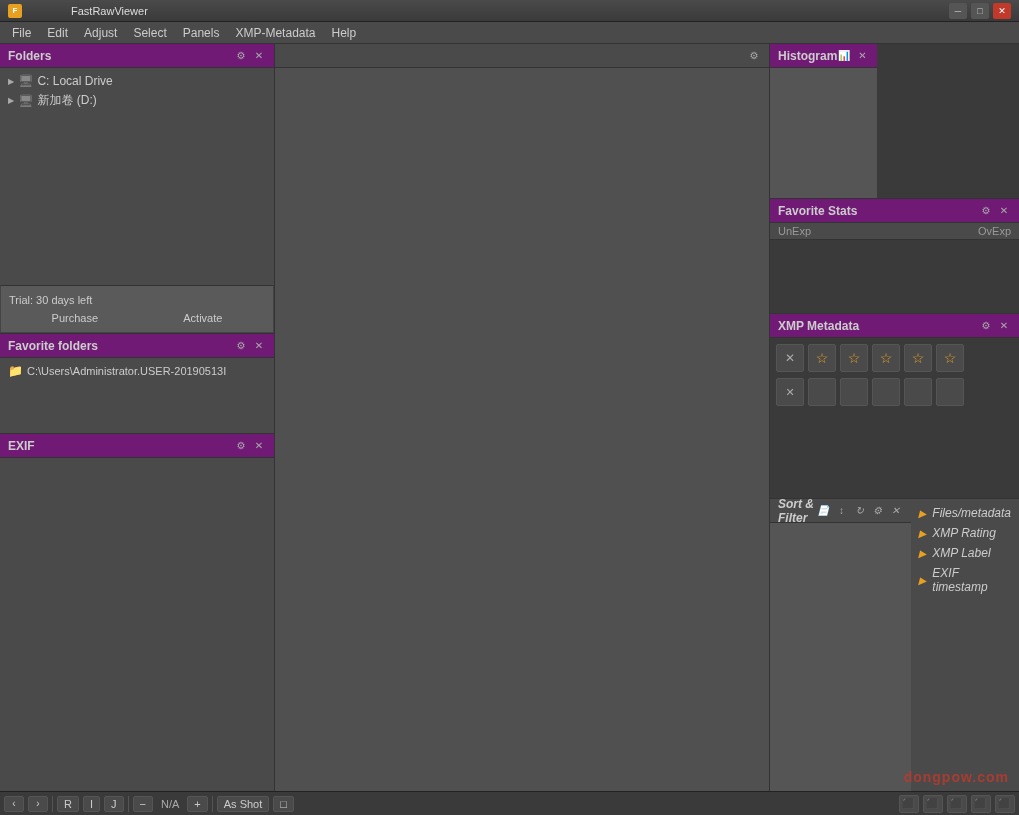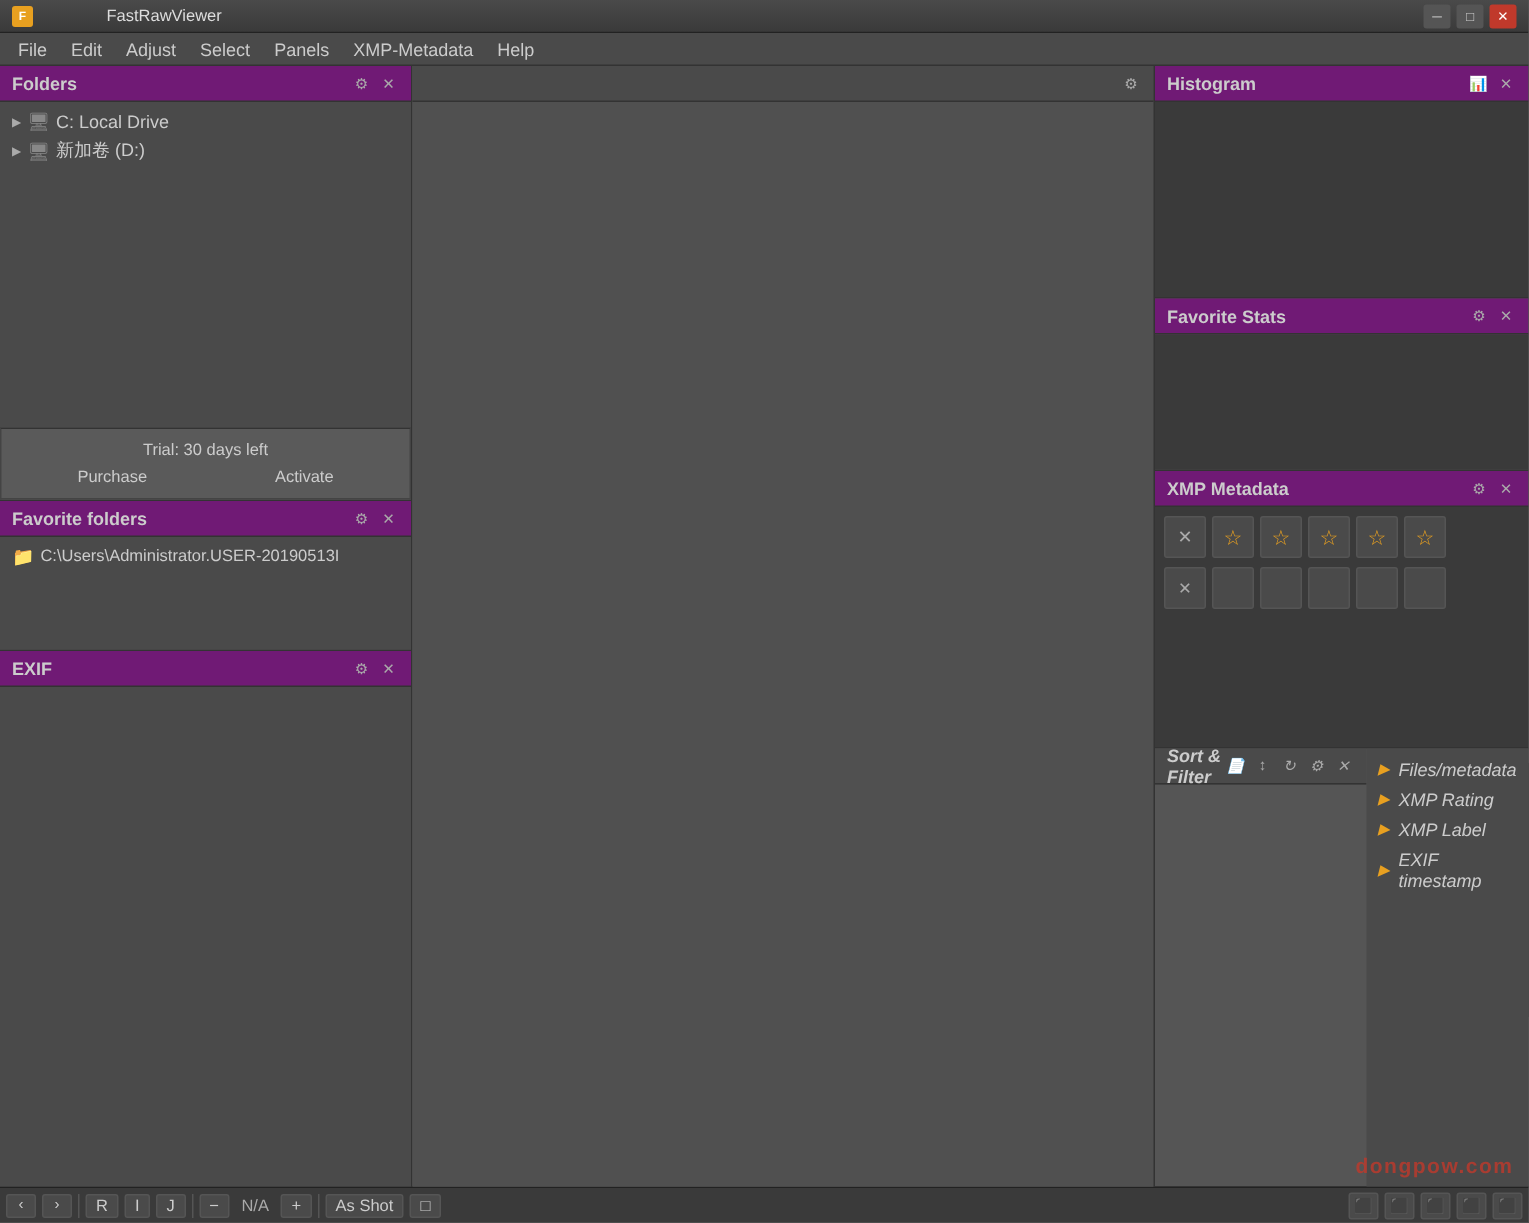--- a/index.html
+++ b/index.html
@@ -135,21 +135,21 @@
       font-size: 8px; color: #aaa;
     }
     .drive-icon { color: #888; }
     .hdd-icon { color: #888; }
 
     
     .trial-notice {
       background: #5a5a5a;
       border: 1px solid #444;
       padding: 8px;
-      text-align: center;
+      text-align: left;
       border-top: 1px solid #333;
     }
     .trial-text {
       color: #ccc;
       font-size: 11px;
       margin-bottom: 6px;
     }
     .trial-links {
       display: flex;
       justify-content: space-around;
@@ -222,21 +222,21 @@
       display: flex;
       flex-direction: column;
       border-left: 1px solid #333;
       flex-shrink: 0;
     }
 
     
     .histogram-panel {
       height: 155px;
       display: flex;
-      flex-direction: column;
+      flex-direction: row;
       border-bottom: 1px solid #333;
     }
     .histogram-content {
       flex: 1;
       background: #3a3a3a;
     }
 
     
     .exposure-panel {
       height: 115px;
@@ -504,20 +504,24 @@
       <div class="histogram-content"></div>
     </div>
 
     <div class="exposure-panel">
       <div class="panel-header">
         <span class="panel-title">Favorite Stats</span>
         <div class="panel-controls">
           <span class="panel-ctrl-btn">⚙</span>
           <span class="panel-ctrl-btn">✕</span>
         </div>
+      </div>
+      <div class="exposure-header-row">
+        <span class="exposure-label">UnExp</span>
+        <span class="exposure-label">OvExp</span>
       </div>
       <div class="exposure-content"></div>
     </div>
 
     <div class="xmp-panel">
       <div class="panel-header">
         <span class="panel-title">XMP Metadata</span>
         <div class="panel-controls">
           <span class="panel-ctrl-btn">⚙</span>
           <span class="panel-ctrl-btn">✕</span>

